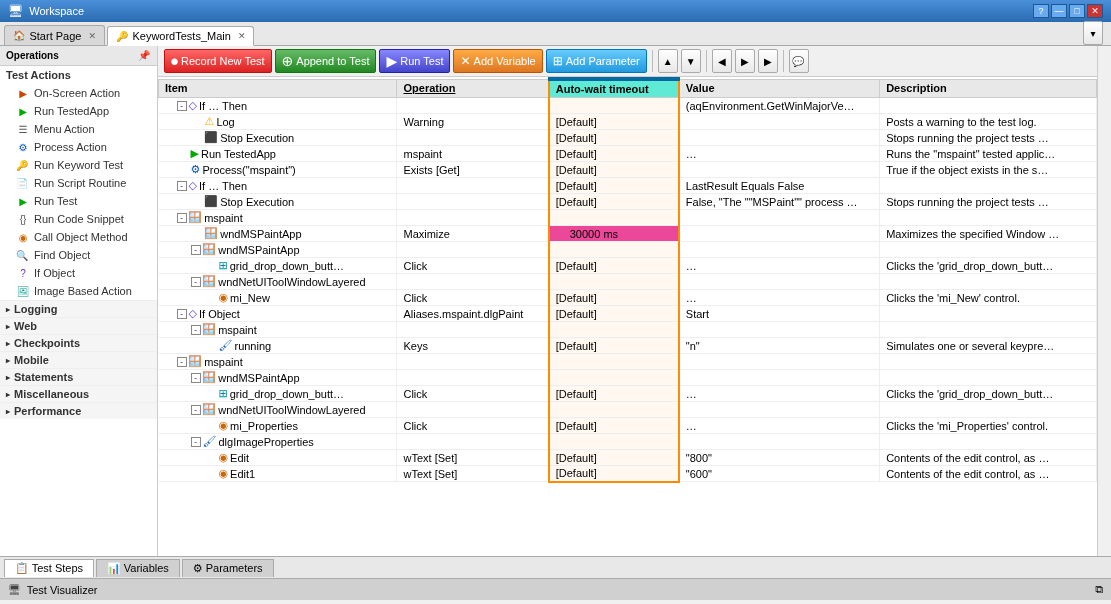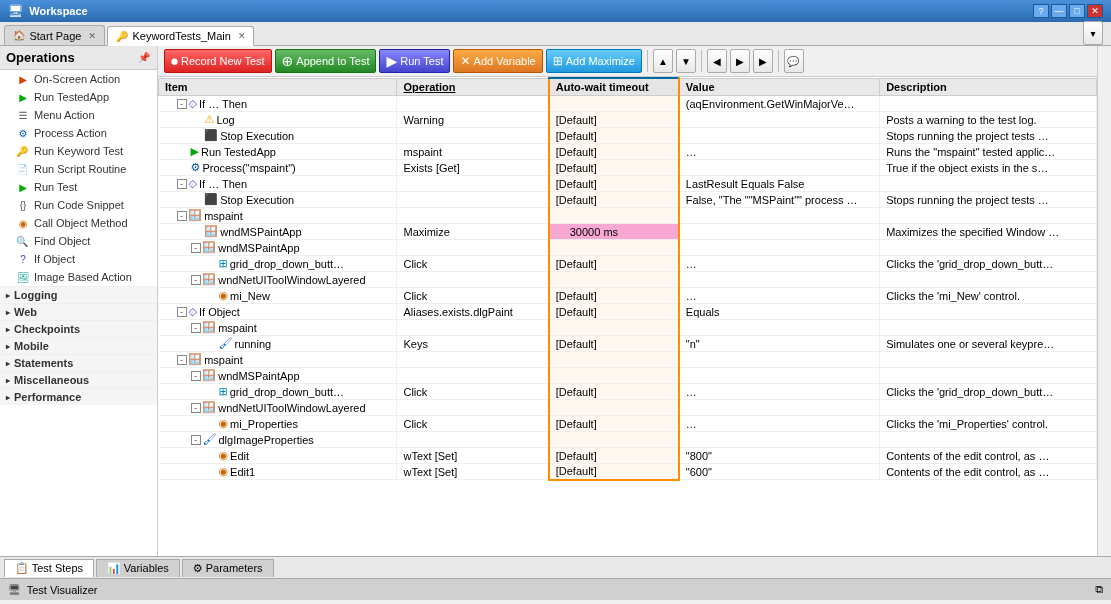--- a/index.html
+++ b/index.html
@@ -8,21 +8,21 @@
     
     .title-bar {
       background: linear-gradient(to bottom, #4a90d9, #2a6bb0);
       color: white;
       height: 22px;
       display: flex;
       align-items: center;
       padding: 0 8px;
       justify-content: space-between;
     }
-    .title-bar-title { font-size: 11px; font-weight: bold; }
+    .title-bar-title { font-size: 11px; font-weight: normal; }
     .title-bar-buttons { display: flex; gap: 2px; }
     .title-bar-btn {
       width: 16px; height: 14px; background: #6aabef; border: 1px solid #1a5a9a;
       color: white; font-size: 9px; cursor: pointer; display: flex; align-items: center; justify-content: center;
     }
 
     
     .tab-bar {
       background: #e8e8e8;
       border-bottom: 1px solid #aaa;
@@ -65,21 +65,21 @@
       overflow: hidden;
     }
     .sidebar-header {
       background: #e8e8e8;
       border-bottom: 1px solid #ccc;
       padding: 4px 6px;
       display: flex;
       align-items: center;
       justify-content: space-between;
     }
-    .sidebar-header-title { font-size: 13px; font-weight: bold; }
+    .sidebar-header-title { font-size: 10px; font-weight: bold; }
     .sidebar-pin { font-size: 10px; color: #666; cursor: pointer; }
     .sidebar-search {
       padding: 3px 4px;
       border-bottom: 1px solid #ddd;
       display: flex;
       align-items: center;
       gap: 2px;
     }
     .sidebar-search input {
       flex: 1;
@@ -289,20 +289,21 @@
 
 <div class="main-layout">
 
   <div class="sidebar">
     <div class="sidebar-header">
       <span class="sidebar-header-title">Operations</span>
       <span class="sidebar-pin">📌</span>
     </div>
     <div class="sidebar-content">
 
+      <div class="sidebar-section-header">Test Actions</div>
 
       <div class="sidebar-item">
         <span class="sidebar-item-icon" style="color:#cc4400;">▶</span>
         <span>On-Screen Action</span>
       </div>
       <div class="sidebar-item">
         <span class="sidebar-item-icon" style="color:#00aa00;">▶</span>
         <span>Run TestedApp</span>
       </div>
       <div class="sidebar-item">
@@ -391,40 +392,40 @@
       <button class="toolbar-btn btn-run">
         <span style="font-size:14px;color:white;">▶</span>
         <span>Run Test</span>
       </button>
       <button class="toolbar-btn btn-addvar">
         <span style="font-size:12px;color:white;">✕</span>
         <span>Add Variable</span>
       </button>
       <button class="toolbar-btn btn-addparam">
         <span style="font-size:12px;color:white;">⊞</span>
-        <span>Add Maximize</span>
+        <span>Add Parameter</span>
       </button>
       <div class="toolbar-separator"></div>
       <div class="toolbar-arrow">▲</div>
       <div class="toolbar-arrow">▼</div>
       <div class="toolbar-separator"></div>
       <div class="toolbar-arrow">◀</div>
       <div class="toolbar-arrow">▶</div>
       <div class="toolbar-arrow">▶</div>
       <div class="toolbar-separator"></div>
       <div class="toolbar-arrow">💬</div>
     </div>
 
     <div class="table-container">
       <table>
         <thead>
           <tr>
             <th style="min-width:220px;">Item</th>
             <th style="min-width:140px;text-decoration:underline;">Operation</th>
-            <th style="min-width:120px;border-left:2px solid #ff8c00;border-right:2px solid #ff8c00;border-top:2px solid #0369a1;background:#e5e5e5;">Auto-wait timeout</th>
+            <th style="min-width:120px;border-left:2px solid #ff8c00;border-right:2px solid #ff8c00;border-top:4px solid #0369a1;background:#5eead4;">Auto-wait timeout</th>
             <th style="min-width:180px;">Value</th>
             <th style="min-width:200px;">Description</th>
           </tr>
         </thead>
         <tbody id="table-body">
         <tr>
               <td style="padding-left: 18px;">
                 <div class="tree-node">
                   <span class="tree-expand">-</span>
                   <span style="color: rgb(102, 51, 204); font-size: 11px;">◇</span>
@@ -529,21 +530,21 @@
             </tr>
             <tr>
               <td style="padding-left: 32px;">
                 <div class="tree-node">
                   <span style="width: 12px; display: inline-block;"></span>
                   <span style="color: rgb(0, 119, 204); font-size: 11px;">🪟</span>
                   <span> wndMSPaintApp</span>
                 </div>
               </td>
               <td>Maximize</td>
-              <td style="border-left: 2px solid rgb(255, 140, 0); border-right: 2px solid rgb(255, 140, 0); background: #f9a8d4; padding-left: 20px;">30000 ms</td>
+              <td style="border-left: 2px solid rgb(255, 140, 0); border-right: 2px solid rgb(255, 140, 0); background: #ec4899; padding-left: 20px;">30000 ms</td>
               <td></td>
               <td>Maximizes the specified Window …</td>
             </tr>
             <tr>
               <td style="padding-left: 32px;">
                 <div class="tree-node">
                   <span class="tree-expand">-</span>
                   <span style="color: rgb(0, 119, 204); font-size: 11px;">🪟</span>
                   <span> wndMSPaintApp</span>
                 </div>
@@ -593,23 +594,23 @@
               <td>Clicks the 'mi_New' control.</td>
             </tr>
             <tr>
               <td style="padding-left: 18px;">
                 <div class="tree-node">
                   <span class="tree-expand">-</span>
                   <span style="color: rgb(102, 51, 204); font-size: 11px;">◇</span>
                   <span> If Object</span>
                 </div>
               </td>
-              <td>Aliases.exists.dlgPaint</td>
-              <td style="border-left: 2px solid rgb(255, 140, 0); border-right: 2px solid rgb(255, 140, 0); background: rgb(255, 248, 240);">[Default]</td>
-              <td>Equals</td>
+              <td>Aliases.mspaint.dlgPaint</td>
+              <td style="border-left: 2px solid rgb(255, 140, 0); border-right: 2px solid rgb(255, 140, 0); background: rgb(255, 248, 240);">[Default]</td>
+              <td>Start</td>
               <td></td>
             </tr>
             <tr>
               <td style="padding-left: 32px;">
                 <div class="tree-node">
                   <span class="tree-expand">-</span>
                   <span style="color: rgb(0, 119, 204); font-size: 11px;">🪟</span>
                   <span> mspaint</span>
                 </div>
               </td>

